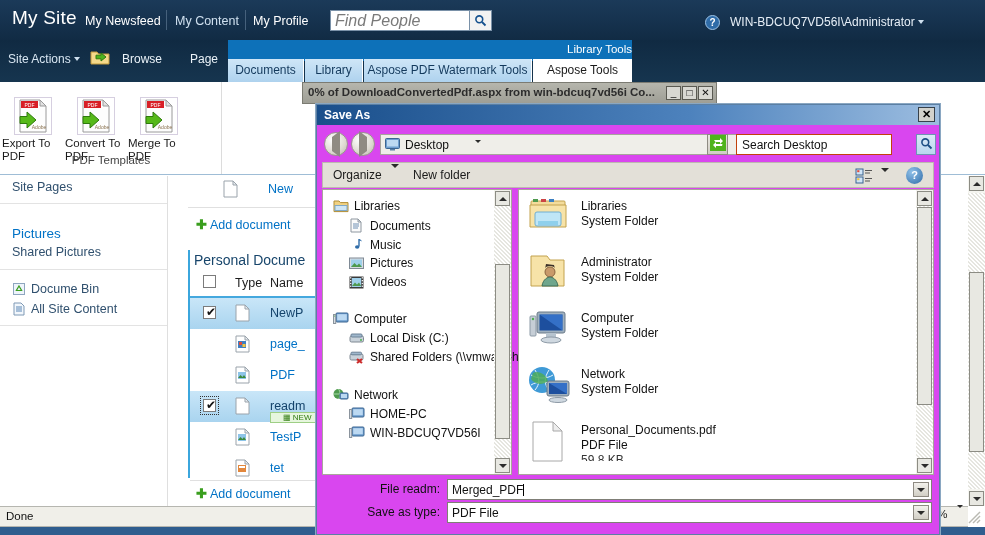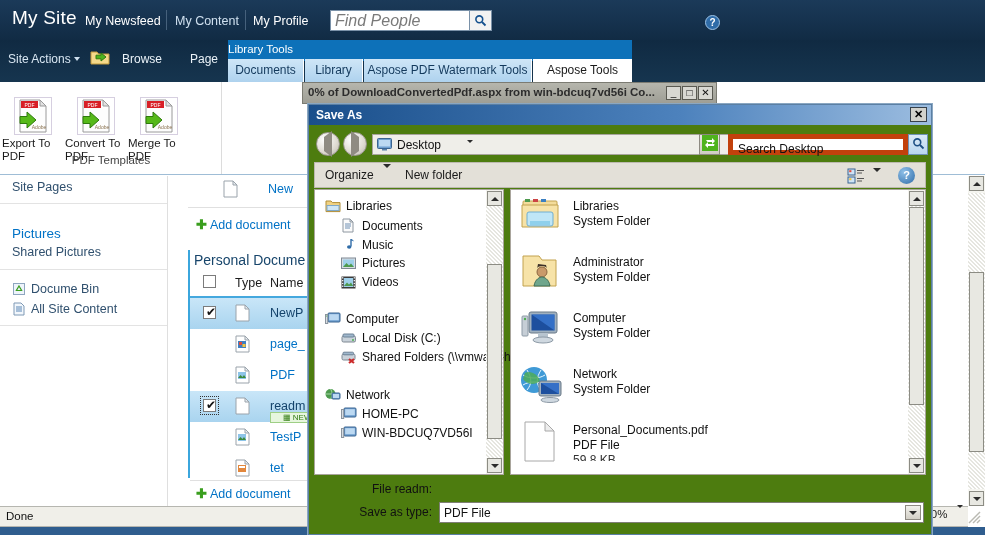--- a/index.html
+++ b/index.html
@@ -57,21 +57,21 @@
   }
   .site-actions { position:absolute; left:8px; top:12px; color:#d8e6f2; font-size:12px; }
   .ribbon-navbtn { position:absolute; top:12px; color:#eaf2f8; font-size:12px; }
   .nav-folder-icon { position:absolute; left:90px; top:9px; width:20px; height:17px; }
 
   .libtools-wrap {
     position:absolute; left:228px; top:40px; width:404px; height:42px;
   }
   .libtools-header {
     position:absolute; left:0; top:0; width:404px; height:21px;
-    background:#0d71b9; color:#fff; font-size:11.5px; text-align:left; line-height:19px;
+    background:#0d71b9; color:#fff; font-size:11.5px; text-align:right; line-height:19px;
   }
   .rtab {
     position:absolute; top:19px; height:23px; line-height:22px; text-align:center;
     font-size:12px; color:#13395c; background:#b8d9ef;
     background:linear-gradient(to bottom,#cfe6f7 0%, #aed2ee 100%);
     border-right:1px solid #ffffff;
   }
   .rtab.active { background:#ffffff; color:#1a1a1a; border-right:none; }
 
   .sp-ribbon-body {
@@ -137,22 +137,22 @@
   .ie-win { position:absolute; left:302px; top:82px; width:415px; height:22px;
     background:linear-gradient(to bottom,#b6b6ad 0%,#9e9e95 100%);
     border:1px solid #7b7b72; }
   .ie-title { position:absolute; left:5px; top:3px; font-size:11.5px; font-weight:bold; color:#2c2c2c; white-space:nowrap;}
   .ie-btns { position:absolute; right:3px; top:3px; display:flex; gap:1px; }
   .ie-btn { width:15px; height:14px; background:#d8d8d2; border:1px solid #5a5a52;
     font-size:10px; line-height:12px; text-align:center; color:#111; }
 
   
   .dlg {
-    position:absolute; left:308px; top:104px; width:624px; height:431px;
-    background:#4d7c0f; border:1px solid #5b7fa3;
+    position:absolute; left:316px; top:104px; width:624px; height:431px;
+    background:#d946ef; border:1px solid #5b7fa3;
     box-shadow:0 0 0 1px #8aa7c2;
   }
   .dlg-title {
     position:absolute; left:0; top:0; width:622px; height:20px;
     background:linear-gradient(to right,#1a4f8b 0%, #4d82bd 60%, #9cbde0 100%);
     color:#fff; font-weight:bold; font-size:12px; padding:3px 0 0 7px;
   }
   .dlg-close {
     position:absolute; right:4px; top:2px; width:17px; height:15px;
     background:#d2d2cc; border:1px solid #37414b; color:#000;
@@ -163,22 +163,22 @@
     background:radial-gradient(circle at 35% 30%, #ffffff 0%, #dedad1 60%, #b8b4ab 100%);
     border:1px solid #9a968e; display:flex; align-items:center; justify-content:center; }
   .crumb { position:absolute; left:58px; top:5px; width:385px; height:21px;
     background:#efeee9; border:1px solid #a7a49c; }
   .crumb .mon { position:absolute; left:4px; top:3px; }
   .crumb .txt { position:absolute; left:24px; top:3px; font-size:12px; color:#111; }
   .crumb .dd { position:absolute; right:6px; top:7px; }
   .refresh { position:absolute; left:385px; top:5px; width:21px; height:21px;
     background:linear-gradient(to bottom,#e9e7e0,#cfccc3); border:1px solid #8e8a82;
     display:flex; align-items:center; justify-content:center;}
-  .searchbox { position:absolute; left:414px; top:5px; width:180px; height:21px;
-    background:#fff; border:5px solid #c2410c; font-size:12px; color:#111; padding:3px 0 0 5px; }
+  .searchbox { position:absolute; left:414px; top:5px; width:156px; height:21px;
+    background:#fff; border:1px solid #c2410c; font-size:12px; color:#111; padding:3px 0 0 5px; }
   .searchbtn { position:absolute; left:594px; top:5px; width:20px; height:21px;
     background:linear-gradient(to bottom,#dbeaf7,#b9d6ef); border:1px solid #6f93b5;
     display:flex; align-items:center; justify-content:center;}
 
   .toolbar { position:absolute; left:5px; top:57px; width:612px; height:26px;
      background:#e3e0d8; border:1px solid #bdb9b0; }
   .tb-item { position:absolute; top:5px; font-size:12px; color:#1a1a1a; }
   .tb-view { position:absolute; right:60px; top:4px; }
   .tb-viewdd { position:absolute; right:44px; top:9px; }
   .tb-help { position:absolute; right:10px; top:4px; width:17px; height:17px; border-radius:50%;
@@ -241,20 +241,23 @@
       <div class="find-btn">
         <span>
           <svg width="13" height="13" viewBox="0 0 13 13">
             <circle cx="5.3" cy="5.3" r="3.4" fill="none" stroke="#14508e" stroke-width="1.6"></circle>
             <line x1="8" y1="8" x2="11.5" y2="11.5" stroke="#14508e" stroke-width="1.8"></line>
           </svg>
         </span>
       </div>
 
       <div class="help-circle">?</div>
+      <div class="user-menu">
+        <span>WIN-BDCUQ7VD56I\Administrator</span><span class="caret-wh"></span>
+      </div>
     </div>
 
     <div class="sp-ribbonbar">
       <div class="site-actions">
         <span>Site Actions</span><span class="caret-wh"></span>
       </div>
       <div class="nav-folder-icon">
         <svg width="20" height="17" viewBox="0 0 20 17">
           <path d="M1 3 h6 l1.6 2 H19 v10 H1 z" fill="#f5d98a" stroke="#c39a3a"></path>
           <path d="M11 4 l5 4 -5 4 v-2.2 h-5 v-3.6 h5 z" fill="#4fb31d" stroke="#2f7a10"></path>
@@ -777,20 +780,26 @@
           <div class="sb-thumb" style="top:17px;height:198px;"></div>
           <div class="sb-arrow" style="bottom:1px;">
               <span class="tri-d"></span>
             </div>
         </div>
       </div>
     </div>
 
     <div class="fields">
       <div class="flabel" style="left:10px;top:4px;width:108px;">File readm:</div>
+      <div class="finput" style="top:1px;">
+        <span>Merged_PDF</span><span class="caret"></span>
+        <div class="fdd">
+            <span class="tri-d"></span>
+          </div>
+      </div>
       <div class="flabel" style="left:10px;top:27px;width:108px;">Save as type:</div>
       <div class="finput" style="top:24px;">
         <span>PDF File</span>
         <div class="fdd">
             <span class="tri-d"></span>
           </div>
       </div>
     </div>
   </div>
 

